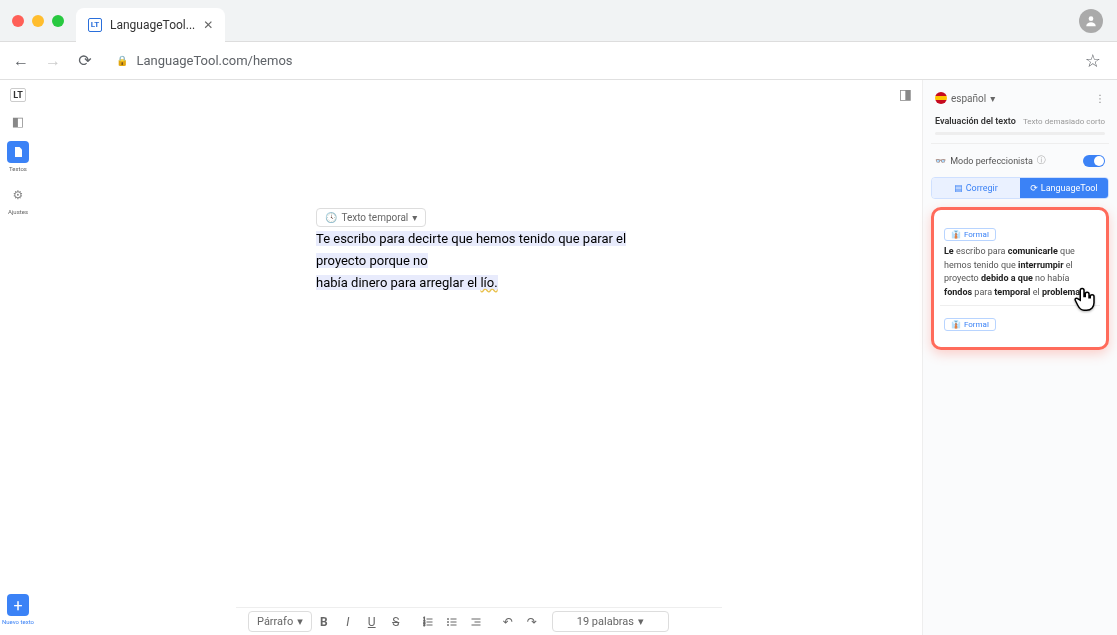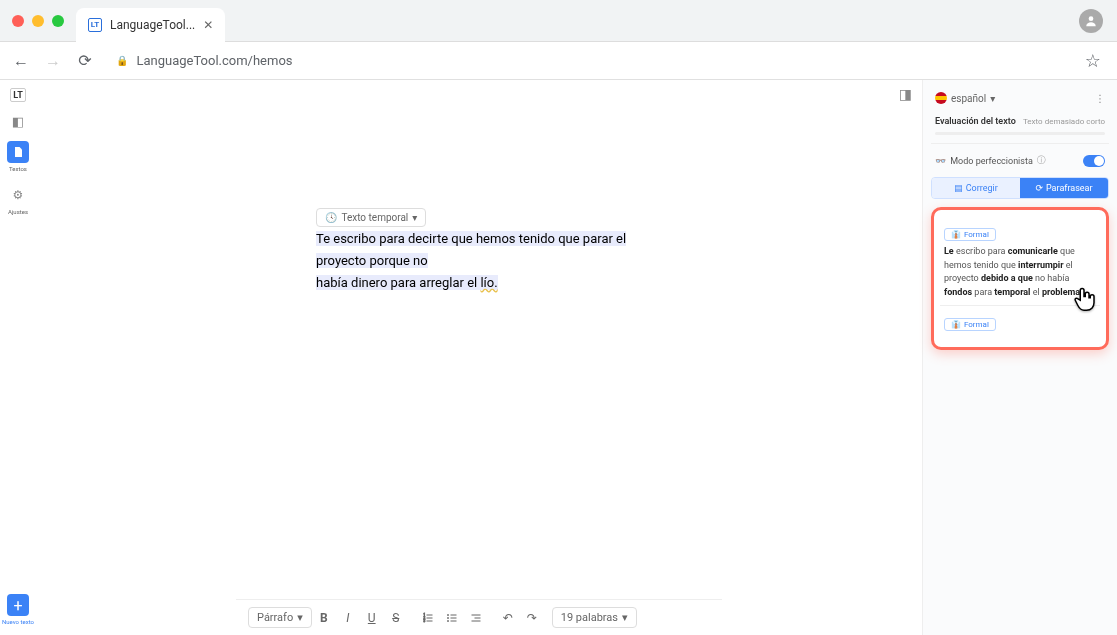--- a/index.html
+++ b/index.html
@@ -41,25 +41,25 @@
 .main-topbar { height: 28px; display: flex; align-items: center; padding: 0 10px; }
 .panel-toggle { color: #888; font-size: 14px; cursor: pointer; }
 .panel-toggle.right { margin-left: auto; }
 
 .editor-body { flex: 1; padding: 120px 280px 0 280px; position: relative; }
 .temp-chip { position: absolute; left: 280px; top: 100px; border: 1px solid #ddd; border-radius: 4px; padding: 3px 8px; font-size: 10px; color: #666; display: flex; align-items: center; gap: 4px; cursor: pointer; }
 .editor-text { font-size: 13px; line-height: 1.7; color: #000000; }
 .editor-text .hl { background: #e8ebfc; }
 .editor-text .err { text-decoration: underline wavy #e8c04a; }
 
-.bottom-toolbar { height: 36px; border-top: 1px solid #eee; display: flex; align-items: center; padding: 0 12px; margin: 0 200px 0 200px; }
+.bottom-toolbar { height: 28px; border-top: 1px solid #eee; display: flex; align-items: center; padding: 0 12px; margin: 0 200px 0 200px; }
 .tb-select { border: 1px solid #ddd; border-radius: 4px; padding: 3px 8px; font-size: 11px; color: #666; display: flex; align-items: center; gap: 4px; cursor: pointer; }
 .tb-btn { width: 24px; height: 24px; display: flex; align-items: center; justify-content: center; color: #666; cursor: pointer; font-size: 12px; }
 .tb-sep { width: 8px; }
-.tb-words { border: 1px solid #ddd; border-radius: 4px; padding: 3px 8px; font-size: 11px; color: #666; display:flex;align-items:flex-start;gap:4px; }
+.tb-words { border: 1px solid #ddd; border-radius: 4px; padding: 3px 24px; font-size: 11px; color: #666; display:flex;align-items:flex-start;gap:4px; }
 .copy-btn { background: #3b82f6; color: #fff; border-radius: 4px; padding: 5px 12px; font-size: 11px; cursor: pointer; }
 
 
 .right-panel { width: 195px; background: #fafbfc; border-left: 1px solid #eee; display: flex; flex-direction: column; padding: 8px; position: relative; }
 .rp-header { display: flex; align-items: center; gap: 4px; font-size: 10px; color: #666; padding: 4px; }
 .flag { width: 12px; height: 12px; border-radius: 50%; background: linear-gradient(to bottom, #c60b1e 33%, #ffc400 33% 66%, #c60b1e 66%); }
 .rp-menu { margin-left: auto; color: #888; cursor: pointer; }
 .rp-eval { border-bottom: 1px solid #eee; padding: 8px 4px; }
 .rp-eval-row { display: flex; align-items: center; justify-content: space-between; font-size: 9px; text-align: right; }
 .rp-eval-title { font-weight: 600; color: #333; }
@@ -230,21 +230,21 @@
       <span class="info-icon">ⓘ</span>
       <div class="toggle"></div>
     </div>
     <div class="rp-modes">
       <div class="mode-btn inactive">
         <span>▤</span>
         <span>Corregir</span>
       </div>
       <div class="mode-btn active">
         <span>⟳</span>
-        <span>Parafrasear</span>
+        <span>LanguageTool</span>
       </div>
     </div>
     <div class="suggestion-box">
       <div class="sugg-card">
         <div class="sugg-badge">
           <span>👔</span>
           <span>Formal</span>
         </div>
         <div class="sugg-text"><b>Le</b> escribo para <b>comunicarle</b> que hemos tenido que <b>interrumpir</b> el proyecto <b>debido a que</b> no había <b>fondos</b> para <b>temporal</b> el <b>problema</b>.</div>
       </div>

